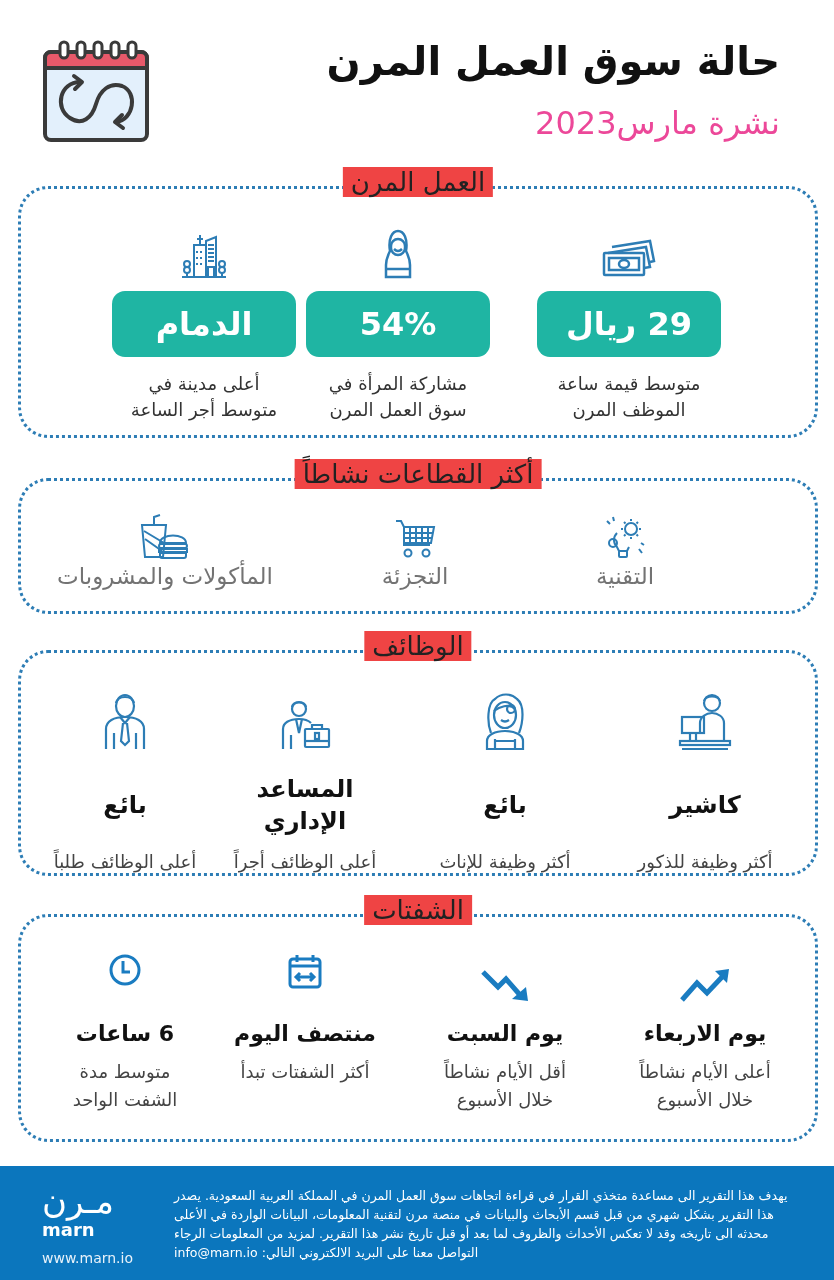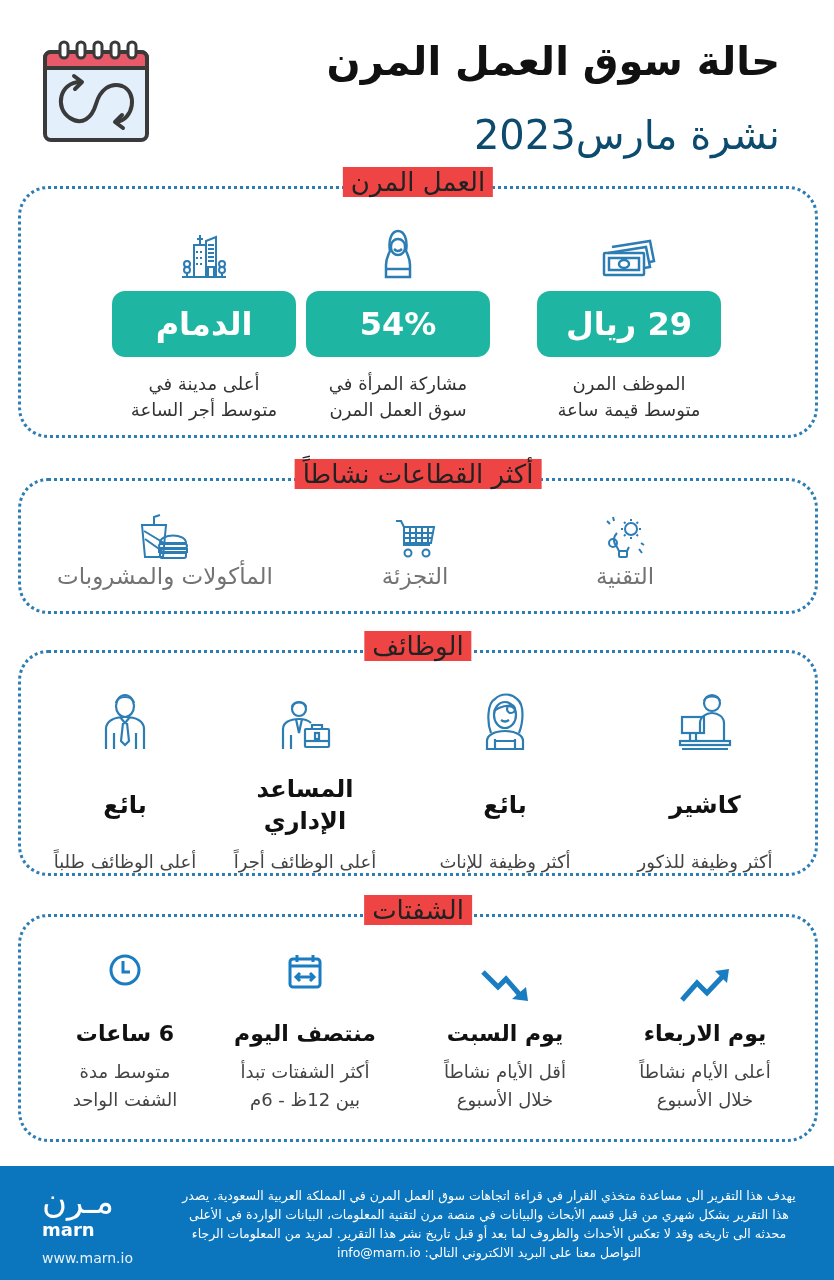--- a/index.html
+++ b/index.html
@@ -1,21 +1,21 @@
 <!DOCTYPE html>
 <html><head>
 <meta charset="utf-8">
 <style>
   * { box-sizing: border-box; margin: 0; padding: 0; }
   html, body { width: 834px; height: 1280px; background: #ffffff; overflow: hidden; }
   body { font-family: "DejaVu Sans", sans-serif; color: #1a1a1a; position: relative; direction: rtl; }
 
   .header { position: absolute; top: 0; left: 0; width: 834px; height: 170px; }
   .title { position: absolute; right: 54px; top: 38px; font-size: 40px; font-weight: bold; color: #111; white-space: nowrap; }
-  .subtitle { position: absolute; right: 54px; top: 112px; font-size: 40px; color: #0c4a6e; white-space: nowrap; }
+  .subtitle { position: absolute; right: 54px; top: 104px; font-size: 32px; color: #ec4899; white-space: nowrap; }
   .cal-icon { position: absolute; left: 42px; top: 38px; width: 108px; height: 106px; }
 
   .section { position: absolute; left: 18px; width: 800px; border: 3px dotted #2d7db5; border-radius: 30px; }
   .section-title { position: absolute; top: -22px; left: 50%; transform: translateX(-50%); background: #ef4444; padding: 0 8px; font-size: 26px; color: #222; white-space: nowrap; }
 
   .s1 { top: 186px; height: 252px; }
   .s2 { top: 478px; height: 136px; }
   .s3 { top: 650px; height: 226px; }
   .s4 { top: 914px; height: 228px; }
 
@@ -25,21 +25,21 @@
   .stat-desc { font-size: 18px; color: #333; line-height: 26px; margin-top: 14px; }
 
   .sector-label { font-size: 23px; color: #737373; margin-top: 4px; white-space: nowrap; }
   .job-title { font-size: 24px; font-weight: bold; color: #111; line-height: 32px; }
   .job-desc { font-size: 18px; color: #444; white-space: nowrap; }
 
   .shift-title { font-size: 22px; font-weight: bold; color: #111; white-space: nowrap; }
   .shift-desc { font-size: 18px; color: #444; line-height: 28px; margin-top: 12px; }
 
   .footer { position: absolute; left: 0; top: 1166px; width: 834px; height: 114px; background: #0b76bd; color: #fff; }
-  .footer-text { position: absolute; right: 30px; top: 20px; width: 630px; font-size: 12.5px; line-height: 19px; text-align: center; }
+  .footer-text { position: absolute; right: 30px; top: 20px; width: 630px; font-size: 12.5px; line-height: 19px; text-align: left; }
   .logo { position: absolute; left: 42px; top: 18px; width: 100px; }
   .logo-ar { font-size: 34px; font-weight: normal; color: #fff; direction: ltr; line-height: 34px; letter-spacing: -1px; }
   .logo-en { font-size: 18px; font-weight: bold; direction: ltr; line-height: 20px; margin-top: 2px; }
   .logo-url { font-size: 14px; direction: ltr; margin-top: 10px; color: #e8f2fa; }
 </style>
 </head>
 <body>
 
 <div class="header">
   <div class="title">حالة سوق العمل المرن</div>
@@ -71,22 +71,22 @@
           <rect x="2" y="14" width="40" height="22" rx="1"></rect>
           <rect x="7" y="19" width="30" height="12"></rect>
           <ellipse cx="22" cy="25" rx="5" ry="4"></ellipse>
           <path d="M6 14 L44 8 L48 28 L42 29"></path>
           <path d="M10 8 L48 2 L52 22 L48 23"></path>
         </g>
       </svg>
     </div>
     <div class="stat-box" style="margin-top:12px;">29 ريال</div>
     <div class="stat-desc">
+      <div>متوسط قيمة ساعة</div>
       <div>الموظف المرن</div>
-      <div>متوسط قيمة ساعة</div>
     </div>
   </div>
 
   <div class="col" style="right:325px; top:40px; width:184px;text-align:center;">
     <div class="icon-box" style="height:50px;">
       <svg width="40" height="50" viewBox="0 0 40 50">
         <g fill="none" stroke="#2d7db5" stroke-width="2.5">
           <path d="M8 48 V36 C8 30 10 26 12 22 C10 10 14 2 20 2 C26 2 30 10 28 22 C30 26 32 30 32 36 V48 Z"></path>
           <rect x="13" y="10" width="14" height="16" rx="7"></rect>
           <path d="M16 20 Q20 24 24 20"></path>
@@ -304,21 +304,20 @@
         <g fill="none" stroke="#1a7cc1" stroke-width="3">
           <rect x="2" y="6" width="30" height="28" rx="3"></rect>
           <path d="M2 13 H32 M9 2 V9 M25 2 V9"></path>
           <path d="M9 24 H25 M12 20 L8 24 L12 28 M22 20 L26 24 L22 28"></path>
         </g>
       </svg>
     </div>
     <div class="shift-title" style="margin-top:18px;">منتصف اليوم</div>
     <div class="shift-desc">
       <div>أكثر الشفتات تبدأ</div>
-      <div>بين 12ظ - 6م</div>
     </div>
   </div>
 
   <div class="col" style="right:620px; top:36px; width:140px;">
     <div class="icon-box" style="height:50px; align-items:flex-start;">
       <svg width="34" height="34" viewBox="0 0 34 34">
         <g fill="none" stroke="#1a7cc1" stroke-width="3">
           <circle cx="17" cy="17" r="14"></circle>
           <path d="M15 8 V19 H22"></path>
         </g>

